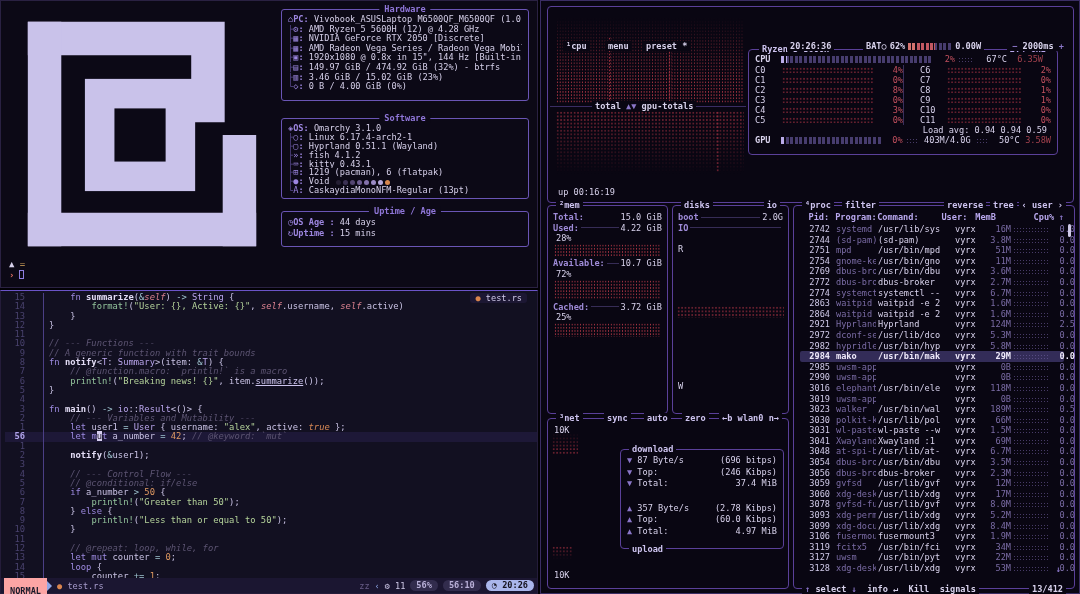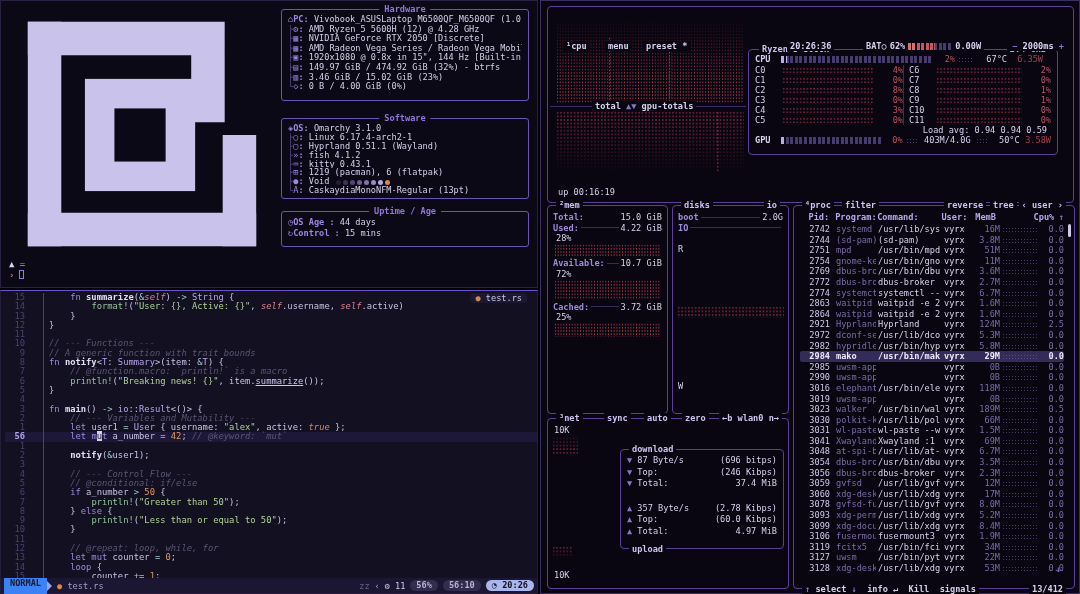--- a/index.html
+++ b/index.html
@@ -45,21 +45,21 @@
   .tk-fu { color:#cdc5ee; text-decoration:underline; }
   .tk-t { color:#b9a5ec; } .tk-s { color:#b4d29a; } .tk-m { color:#93c49c; }
   .tk-c { color:#5c5472; font-style:italic; } .tk-n { color:#e09a62; }
   .tk-b { color:#d98955; font-style:italic; } .tk-o { color:#9ec3cf; }
   .tk-v { color:#c9c2e4; } .tk-sf { color:#d9808f; font-style:italic; }
   .tk-cur { background:#d6cef0; color:#14111f; }
   .winbar { position:absolute; top:2px; right:10px; font-size:8.6px; color:#cfc8e8; background:#1c1733; padding:0 5px; border-radius:3px; height:10px; line-height:10px; }
   .moddot { color:#d9854e; }
   .statusline { position:absolute; left:0; right:0; bottom:0; height:15px; background:#1b1631;
     display:flex; align-items:center; font-size:8.6px; padding:0 3px; color:#a79ccc; }
-  .mode-chip { background:#3b82f6; color:#171a2c; font-weight:bold; padding:0 6px; height:16px; line-height:11px; position:relative; }
+  .mode-chip { background:#fca5a5; color:#171a2c; font-weight:bold; padding:8px 6px; height:16px; line-height:11px; position:relative; }
   .mode-arrow { width:0; height:0; border-top:5.5px solid transparent; border-bottom:5.5px solid transparent; border-left:5px solid #8fa7e8; margin-right:5px; }
   .sl-file { color:#a79ccc; }
   .sl-right { margin-left:auto; display:flex; align-items:center; gap:5px; }
   .sl-zz { color:#6a5f8a; } .sl-sep { color:#8fa7e8; } .sl-gear { color:#cfc9e8; }
   .sl-chip { background:#322c4d; color:#b9b0d8; border-radius:6px; padding:0 6px; height:11px; line-height:11px; font-weight:bold;text-align:center; }
   .sl-time { background:#aab6ec; color:#15131f; border-radius:6px; padding:0 6px; height:11px; line-height:11px; font-weight:bold; }
 
   
   .btop { left:540px; top:0; width:540px; height:594px; background:#090612; border:1px solid #3a2d63; font-size:8.6px; color:#d8d2ec; }
   .bbox { position:absolute; border:1px solid #5a4099; border-radius:4px; }
@@ -89,21 +89,21 @@
 
   .ryzen { position:absolute; left:200px; top:42px; width:310px; height:106px; border:1px solid #5a4099; border-radius:4px; padding:4px 6px 0 6px; }
   .rt-freq { position:absolute; top:-6px; right:8px; background:#090612; color:#b9a8ee; font-weight:bold; padding:0 3px; }
   .cpurow, .gpurow { display:flex; align-items:center; height:11px; line-height:11px; }
   .rowlab { width:26px; font-weight:bold; color:#d8d2ec; flex:none; }
   .redpct { color:#c2505e; text-align:right; }
   .dimred { color:#a4424e; text-align:right; }
   .tinydots { height:5px; margin:0 3px; }
   .cores { display:flex; }
   .corecol { width:50%; }
-  .corecol + .corecol { border-left:1px solid #3a2f5c; padding-left:5px; }
+  .corecol + .corecol { border-left:1px solid #3a2f5c; padding-left:16px; }
   .corerow { display:flex; align-items:center; height:10px; line-height:10px; }
   .cname { width:24px; color:#d8d2ec; flex:none; }
   .dotline { flex:1; height:6px; margin:0 3px; }
   .cpct { width:26px; text-align:right; color:#c2505e; flex:none; }
   .loadavg { height:10px; line-height:10px; text-align:right; padding-right:4px; color:#d8d2ec; }
 
   .mem-box { left:6px; top:204px; width:121px; height:209px; padding:6px 5px 0 5px; }
   .mrow { display:flex; align-items:center; height:10.5px; line-height:10.5px; }
   .mlabel { color:#9f8bd8; font-weight:bold; white-space:pre; }
   .mfill { flex:1; height:1px; background:#362c56; margin:0 2px; }
@@ -131,21 +131,21 @@
 
   .proc-box { left:252px; top:204px; width:282px; height:384px; }
   .phead { position:absolute; left:6px; right:10px; top:6px; height:11px; line-height:11px; display:flex; font-weight:bold; color:#b9a8ee; }
   .prows { position:absolute; left:6px; right:10px; top:18px; }
   .prow { display:flex; height:10.6px; line-height:10.6px; white-space:pre; }
   .prow.psel { background:#332c58; border-radius:2px;justify-content:space-between; }
   .prow.psel span { color:#eee9fa !important; font-weight:bold; }
   .pc-pid { width:30px; text-align:right; color:#cfc9e8; flex:none; }
   .pc-prog { width:46px; padding-left:6px; color:#7b6ca6; overflow:hidden; flex:none; }
   .pc-cmd { width:66px; padding-left:2px; color:#d8d2ec; overflow:hidden; flex:none; }
-  .pc-user { width:30px; padding-left:2px; color:#d8d2ec; flex:none; }
+  .pc-user { width:30px; padding-left:2px; color:#d8d2ec; flex:none;margin-left:11px; }
   .pc-mem { width:28px; text-align:right; color:#7b6ca6; flex:none; }
   .pc-dots { width:36px; height:5px; margin:3px 2px 0 2px; flex:none; }
   .pc-cpu { width:24px; text-align:right; color:#7b6ca6; flex:none; }
   .h-pid { width:30px; text-align:right; } .h-prog { width:46px; padding-left:6px; } .h-cmd { width:66px; padding-left:2px; }
   .h-user { width:30px; padding-left:2px; } .h-mem { width:28px; text-align:right; } .h-dots { width:36px; }
   .h-cpu { width:24px; text-align:right; } .h-arr { width:10px; text-align:right; color:#8a76c8; }
   .pscroll { position:absolute; right:3px; top:18px; width:3px; height:350px; }
   .pthumb { position:absolute; top:0; width:3px; height:13px; background:#cfc9e8; border-radius:2px; }
   .pfoot { position:absolute; bottom:-6px; left:8px; background:#090612; padding:0 3px; font-weight:bold; white-space:nowrap; }
   .pfoot .key { color:#8a76c8; }
@@ -191,21 +191,21 @@
             <div class="ffrow"><span class="fftree">├</span><span class="fficon">⌨</span><span class="ffcolon">: </span><span class="ffval">kitty 0.43.1</span></div>
             <div class="ffrow"><span class="fftree">├</span><span class="fficon">⊞</span><span class="ffcolon">: </span><span class="ffval">1219 (pacman), 6 (flatpak)</span></div>
             <div class="ffrow"><span class="fftree">├</span><span class="fficon">●</span><span class="ffcolon">: </span><span class="ffval">Void </span><span class="ffdot" style="background: rgb(36, 30, 51);"></span><span class="ffdot" style="background: rgb(60, 50, 84);"></span><span class="ffdot" style="background: rgb(84, 70, 114);"></span><span class="ffdot" style="background: rgb(108, 92, 144);"></span><span class="ffdot" style="background: rgb(132, 114, 172);"></span><span class="ffdot" style="background: rgb(156, 140, 198);"></span><span class="ffdot" style="background: rgb(180, 168, 218);"></span><span class="ffdot" style="background: rgb(216, 136, 78);"></span></div>
             <div class="ffrow"><span class="fftree">└</span><span class="fficon">A</span><span class="ffcolon">: </span><span class="ffval">CaskaydiaMonoNFM-Regular (13pt)</span></div>
           </div>
       </div>
       <div class="ffbox ffbox-up">
         <span class="fftitle">Uptime / Age</span>
         <div>
             <div class="ffrow"><span class="fficon">◷</span><span class="ffkey">OS Age</span><span class="ffcolon"> : </span><span class="ffval">44 days</span></div>
-            <div class="ffrow"><span class="fficon">↻</span><span class="ffkey">Control</span><span class="ffcolon"> : </span><span class="ffval">15 mins</span></div>
+            <div class="ffrow"><span class="fficon">↻</span><span class="ffkey">Uptime</span><span class="ffcolon"> : </span><span class="ffval">15 mins</span></div>
           </div>
       </div>
     </div>
     <div class="prompt">
       <div><span class="p1a">▲</span> <span class="p1b">=</span></div>
       <div><span class="p2">›</span><span class="pcursor"></span></div>
     </div>
   </section>
 
   <section class="pane editor">

